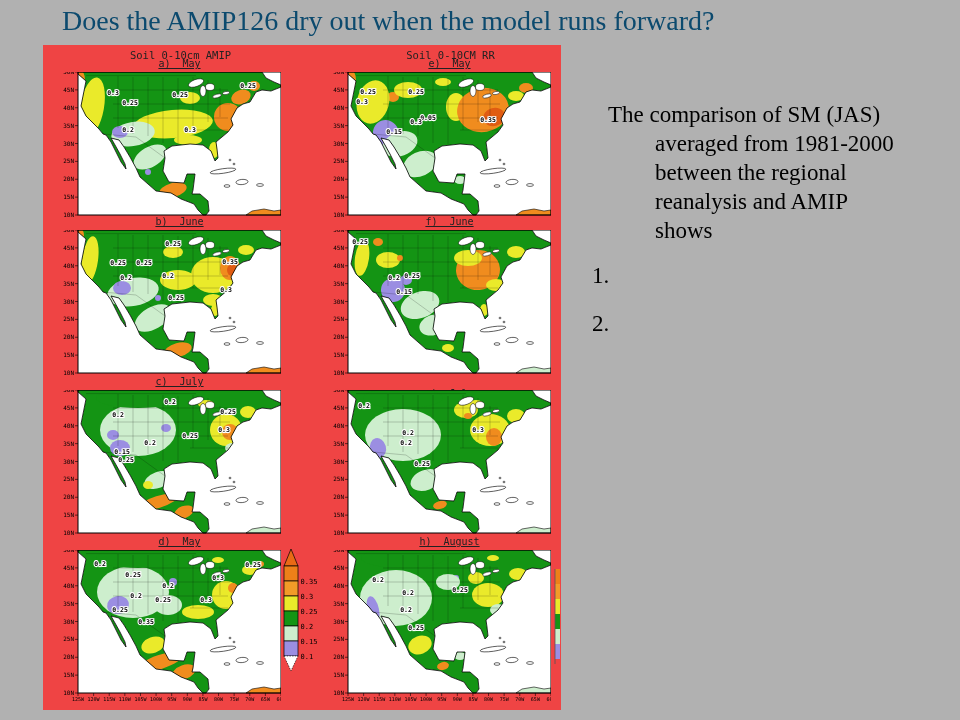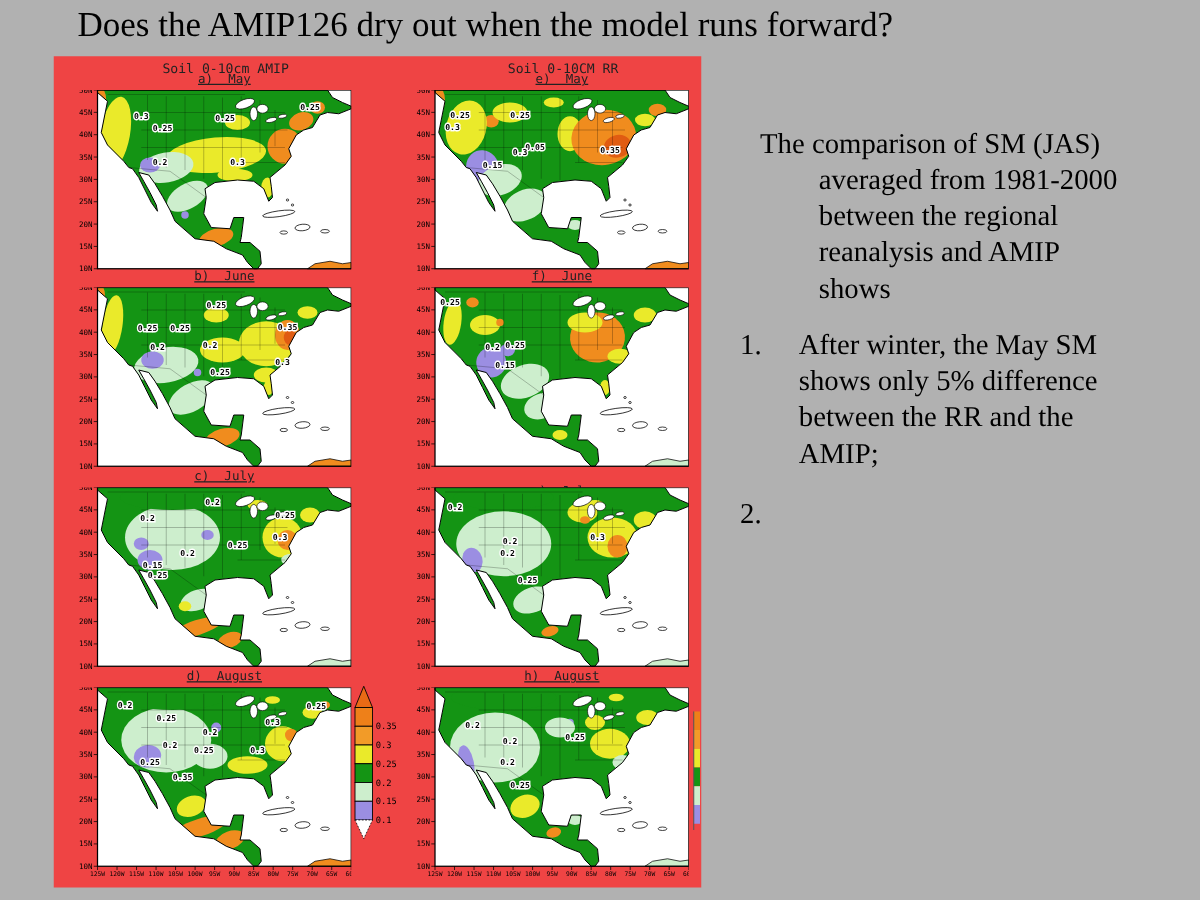--- a/index.html
+++ b/index.html
@@ -1,18 +1,18 @@
 <!DOCTYPE html>
 <html><head>
 <meta charset="utf-8">
 <style>
   html,body{margin:0;padding:0;background:#888;}
   .slide{position:relative;width:960px;height:720px;background:#b1b1b1;overflow:hidden;
          font-family:"Liberation Serif",serif;}
-  .slide-title{position:absolute;left:62px;top:5px;font-size:28px;color:#000000;white-space:nowrap;}
+  .slide-title{position:absolute;left:62px;top:5px;font-size:28px;color:#0c4a6e;white-space:nowrap;}
   #figure{position:absolute;left:43px;top:45px;width:518px;height:665px;background:#ef4444;}
   .col-header{position:absolute;width:203px;text-align:center;top:4px;
               font:10.5px "DejaVu Sans Mono",monospace;color:#222;white-space:pre;}
   .ptitle{position:absolute;width:203px;text-align:center;
           font:10px "DejaVu Sans Mono",monospace;color:#222;white-space:pre;text-decoration:underline;}
   .map{position:absolute;}
   svg text{font-family:"DejaVu Sans Mono",monospace;fill:#000;}
   .tick{font-size:6px;text-anchor:end;}
   .lon{font-size:5px;text-anchor:middle;}
   .val{font-size:6.5px;text-anchor:middle;font-weight:bold;
@@ -225,21 +225,21 @@
         <text x="-4" y="145" class="tick">10N</text>
         <text x="40" y="27" class="val">0.2</text>
         <text x="92" y="14" class="val">0.2</text>
         <text x="112" y="48" class="val">0.25</text>
         <text x="150" y="24" class="val">0.25</text>
         <text x="146" y="42" class="val">0.3</text>
         <text x="72" y="55" class="val">0.2</text>
         <text x="44" y="64" class="val">0.15</text>
         <text x="48" y="72" class="val">0.25</text>
       </svg>
-      <div class="ptitle" style="left: 35px; top: 491px;">d)  August</div>
+      <div class="ptitle" style="left: 35px; top: 491px;">d)  May</div>
       <svg class="map" viewBox="-31 0 234 151" width="234" height="151" style="left: 4px; top: 505px;">
         <rect x="0" y="0" width="203" height="143" fill="#fff"></rect>
         <clipPath id="clipd">
           <path d="M0,2 L0,0 L184,0 L188,6 L196,10 L203,13 L203,15 L193,19 L184,18 L178,20 L172,30 L165,32 L159,36 L153,47 L155,53 L150,60 L138,70 L139,77 L140,86 L137,89 L133,79 L125,73 L112,72 L94,74 L86,79 L87,86 L85,99 L91,110 L106,111 L109,102 L117,102 L115,118 L114,122 L122,122 L130,129 L131,139 L128,143 L125,143 L120,138 L116,132 L103,127 L93,121 L78,119 L62,105 L58,96 L52,85 L46,75 L41,68 L33,66 L37,73 L42,82 L47,92 L48,97 L43,90 L38,80 L33,70 L28,63 L25,62 L21,57 L8,44 L3,34 L8,9 Z"></path>
         </clipPath>
         <g clip-path="url(#clipd)">
           <path d="M0,2 L0,0 L184,0 L188,6 L196,10 L203,13 L203,15 L193,19 L184,18 L178,20 L172,30 L165,32 L159,36 L153,47 L155,53 L150,60 L138,70 L139,77 L140,86 L137,89 L133,79 L125,73 L112,72 L94,74 L86,79 L87,86 L85,99 L91,110 L106,111 L109,102 L117,102 L115,118 L114,122 L122,122 L130,129 L131,139 L128,143 L125,143 L120,138 L116,132 L103,127 L93,121 L78,119 L62,105 L58,96 L52,85 L46,75 L41,68 L33,66 L37,73 L42,82 L47,92 L48,97 L43,90 L38,80 L33,70 L28,63 L25,62 L21,57 L8,44 L3,34 L8,9 Z" fill="#149414"></path>
           <ellipse cx="55" cy="42" rx="36" ry="26" transform="rotate(0 55 42)" fill="#cdeecd"></ellipse>
           <ellipse cx="60" cy="8" rx="42" ry="10" transform="rotate(0 60 8)" fill="#149414"></ellipse>
           <ellipse cx="40" cy="55" rx="11" ry="9" transform="rotate(-10 40 55)" fill="#9b8ee2"></ellipse>
@@ -628,22 +628,18 @@
       </svg>
     </div>
 
   <div class="notes">
     <p class="hang">The comparison of SM (JAS)
 averaged from 1981-2000
 between the regional
 reanalysis and AMIP shows</p>
     <div class="item">
       <span class="num">1.</span>
-      <span class="body">After winter, the May SM
-shows only  5% difference
-between the RR and the
-AMIP;</span>
     </div>
     <div class="item second">
       <span class="num">2.</span>
     </div>
   </div>
 </div>
 
 </body></html>

